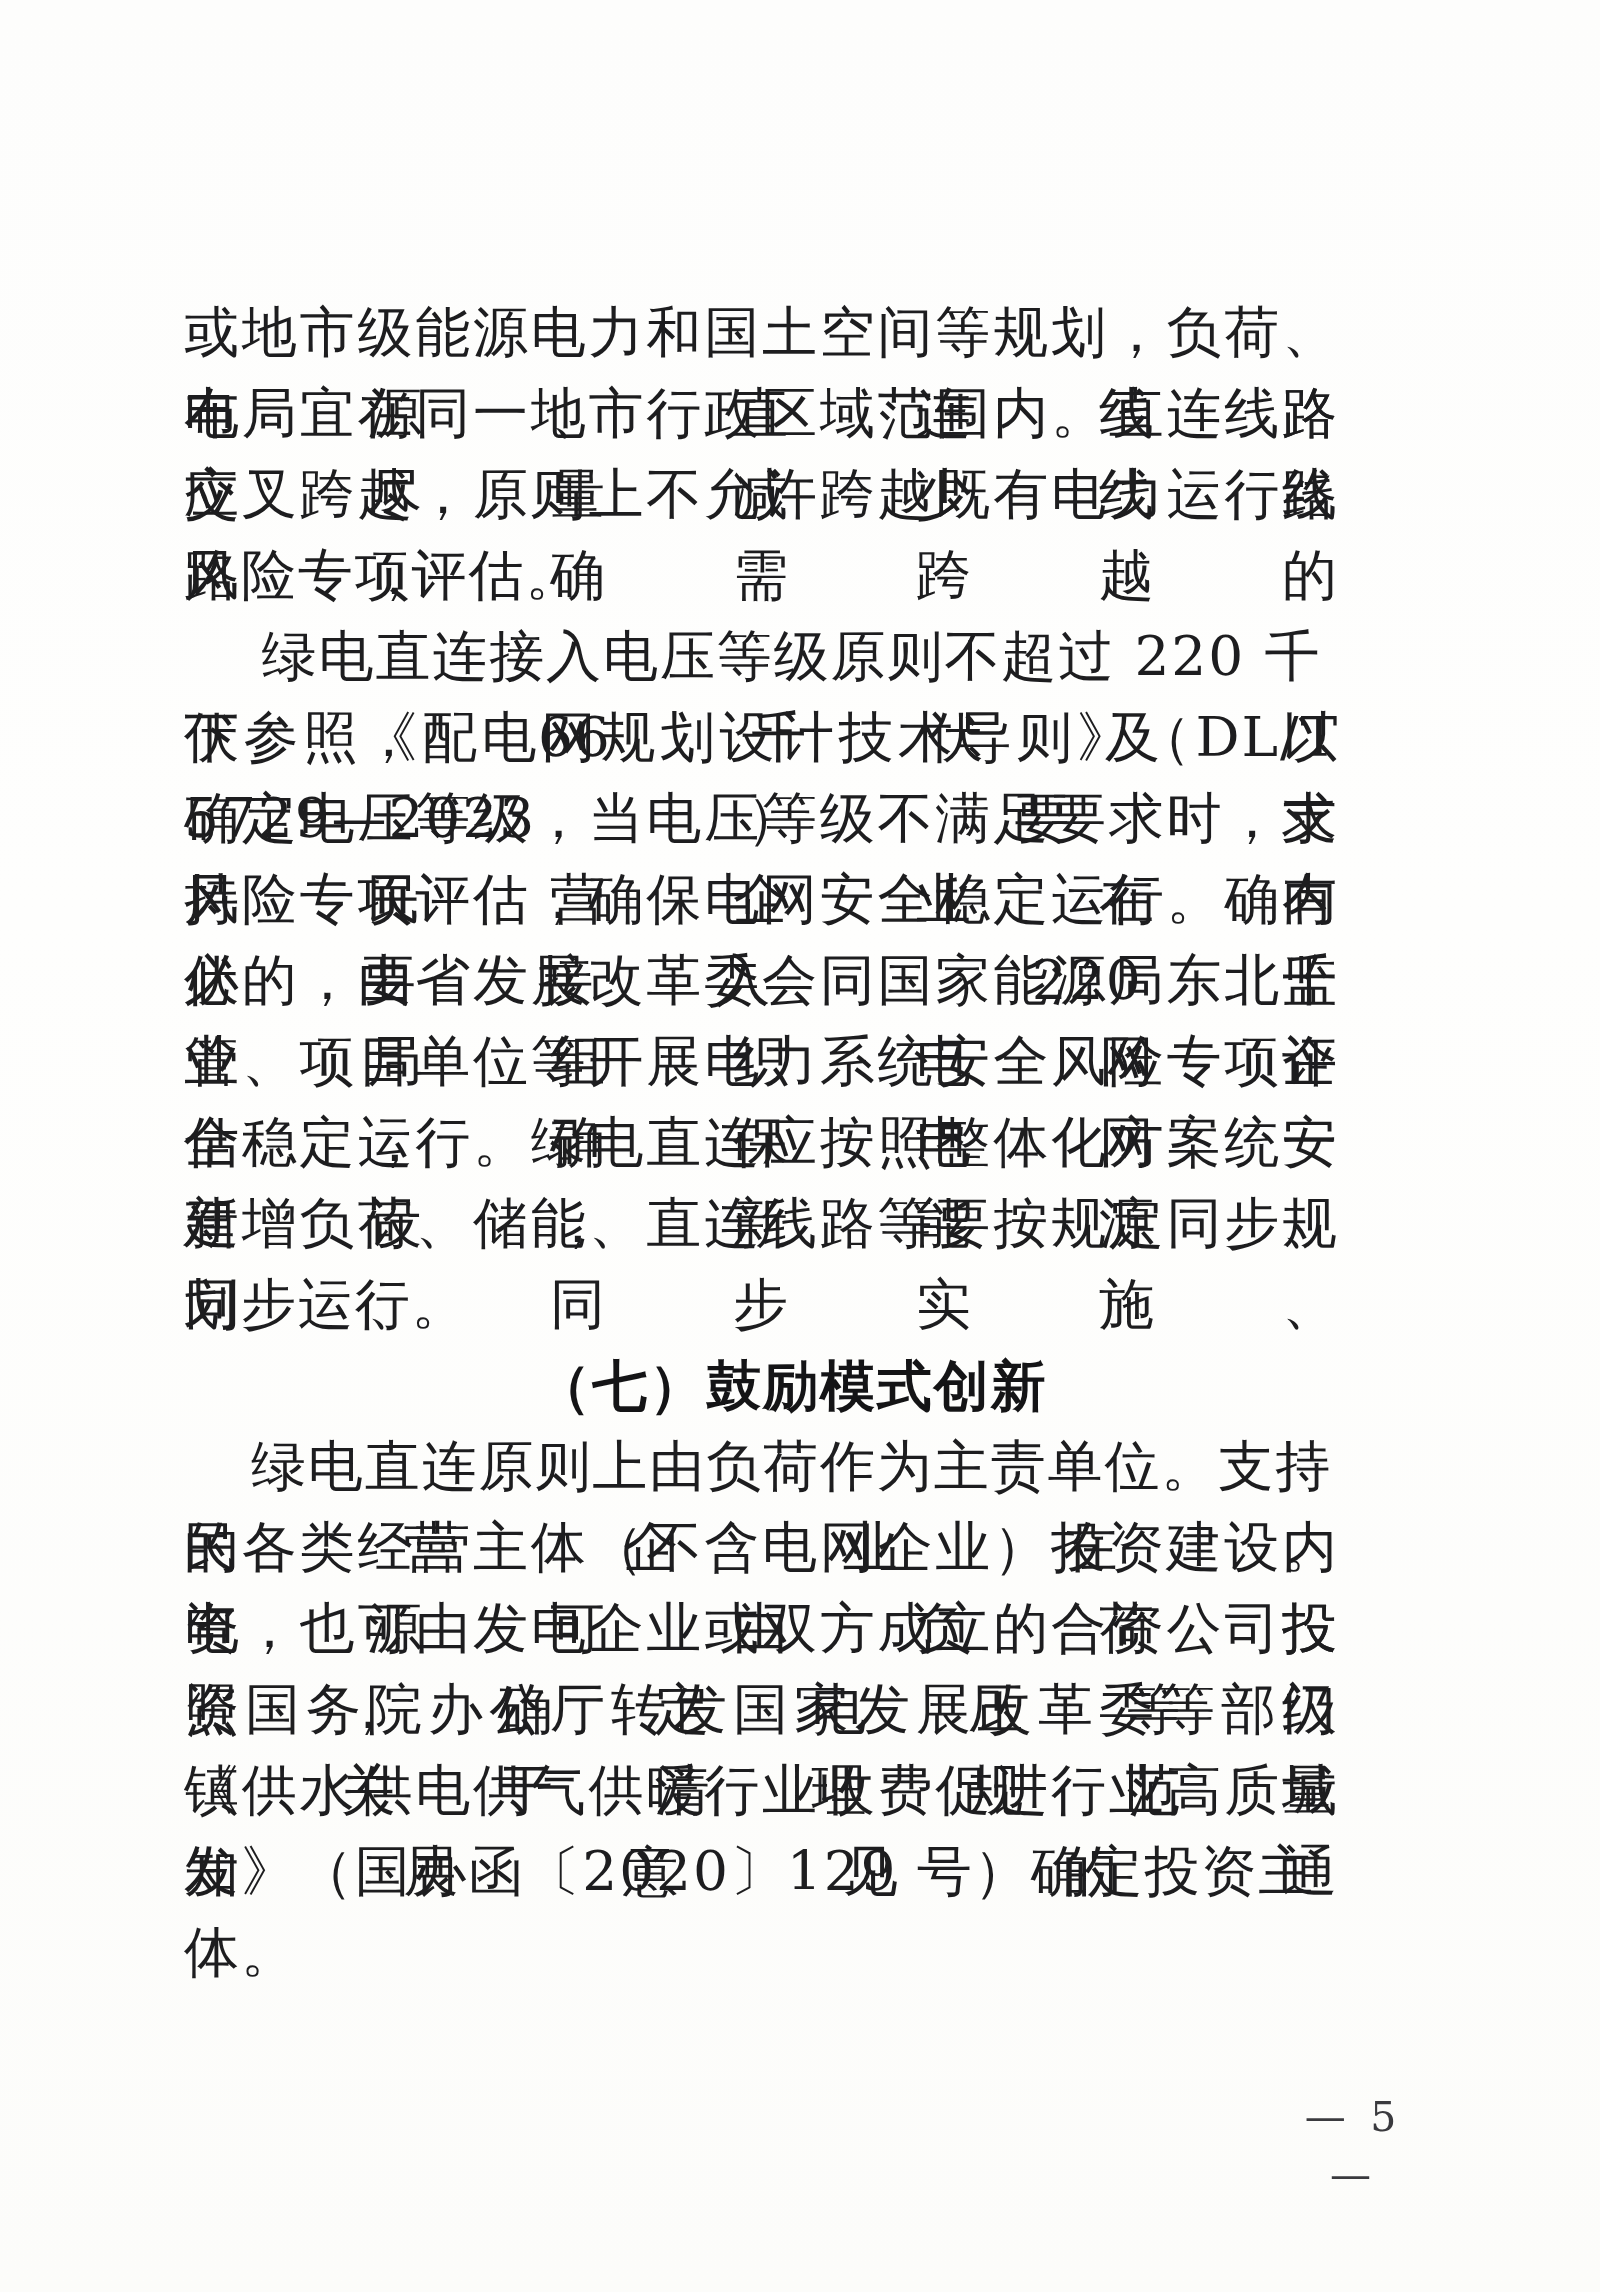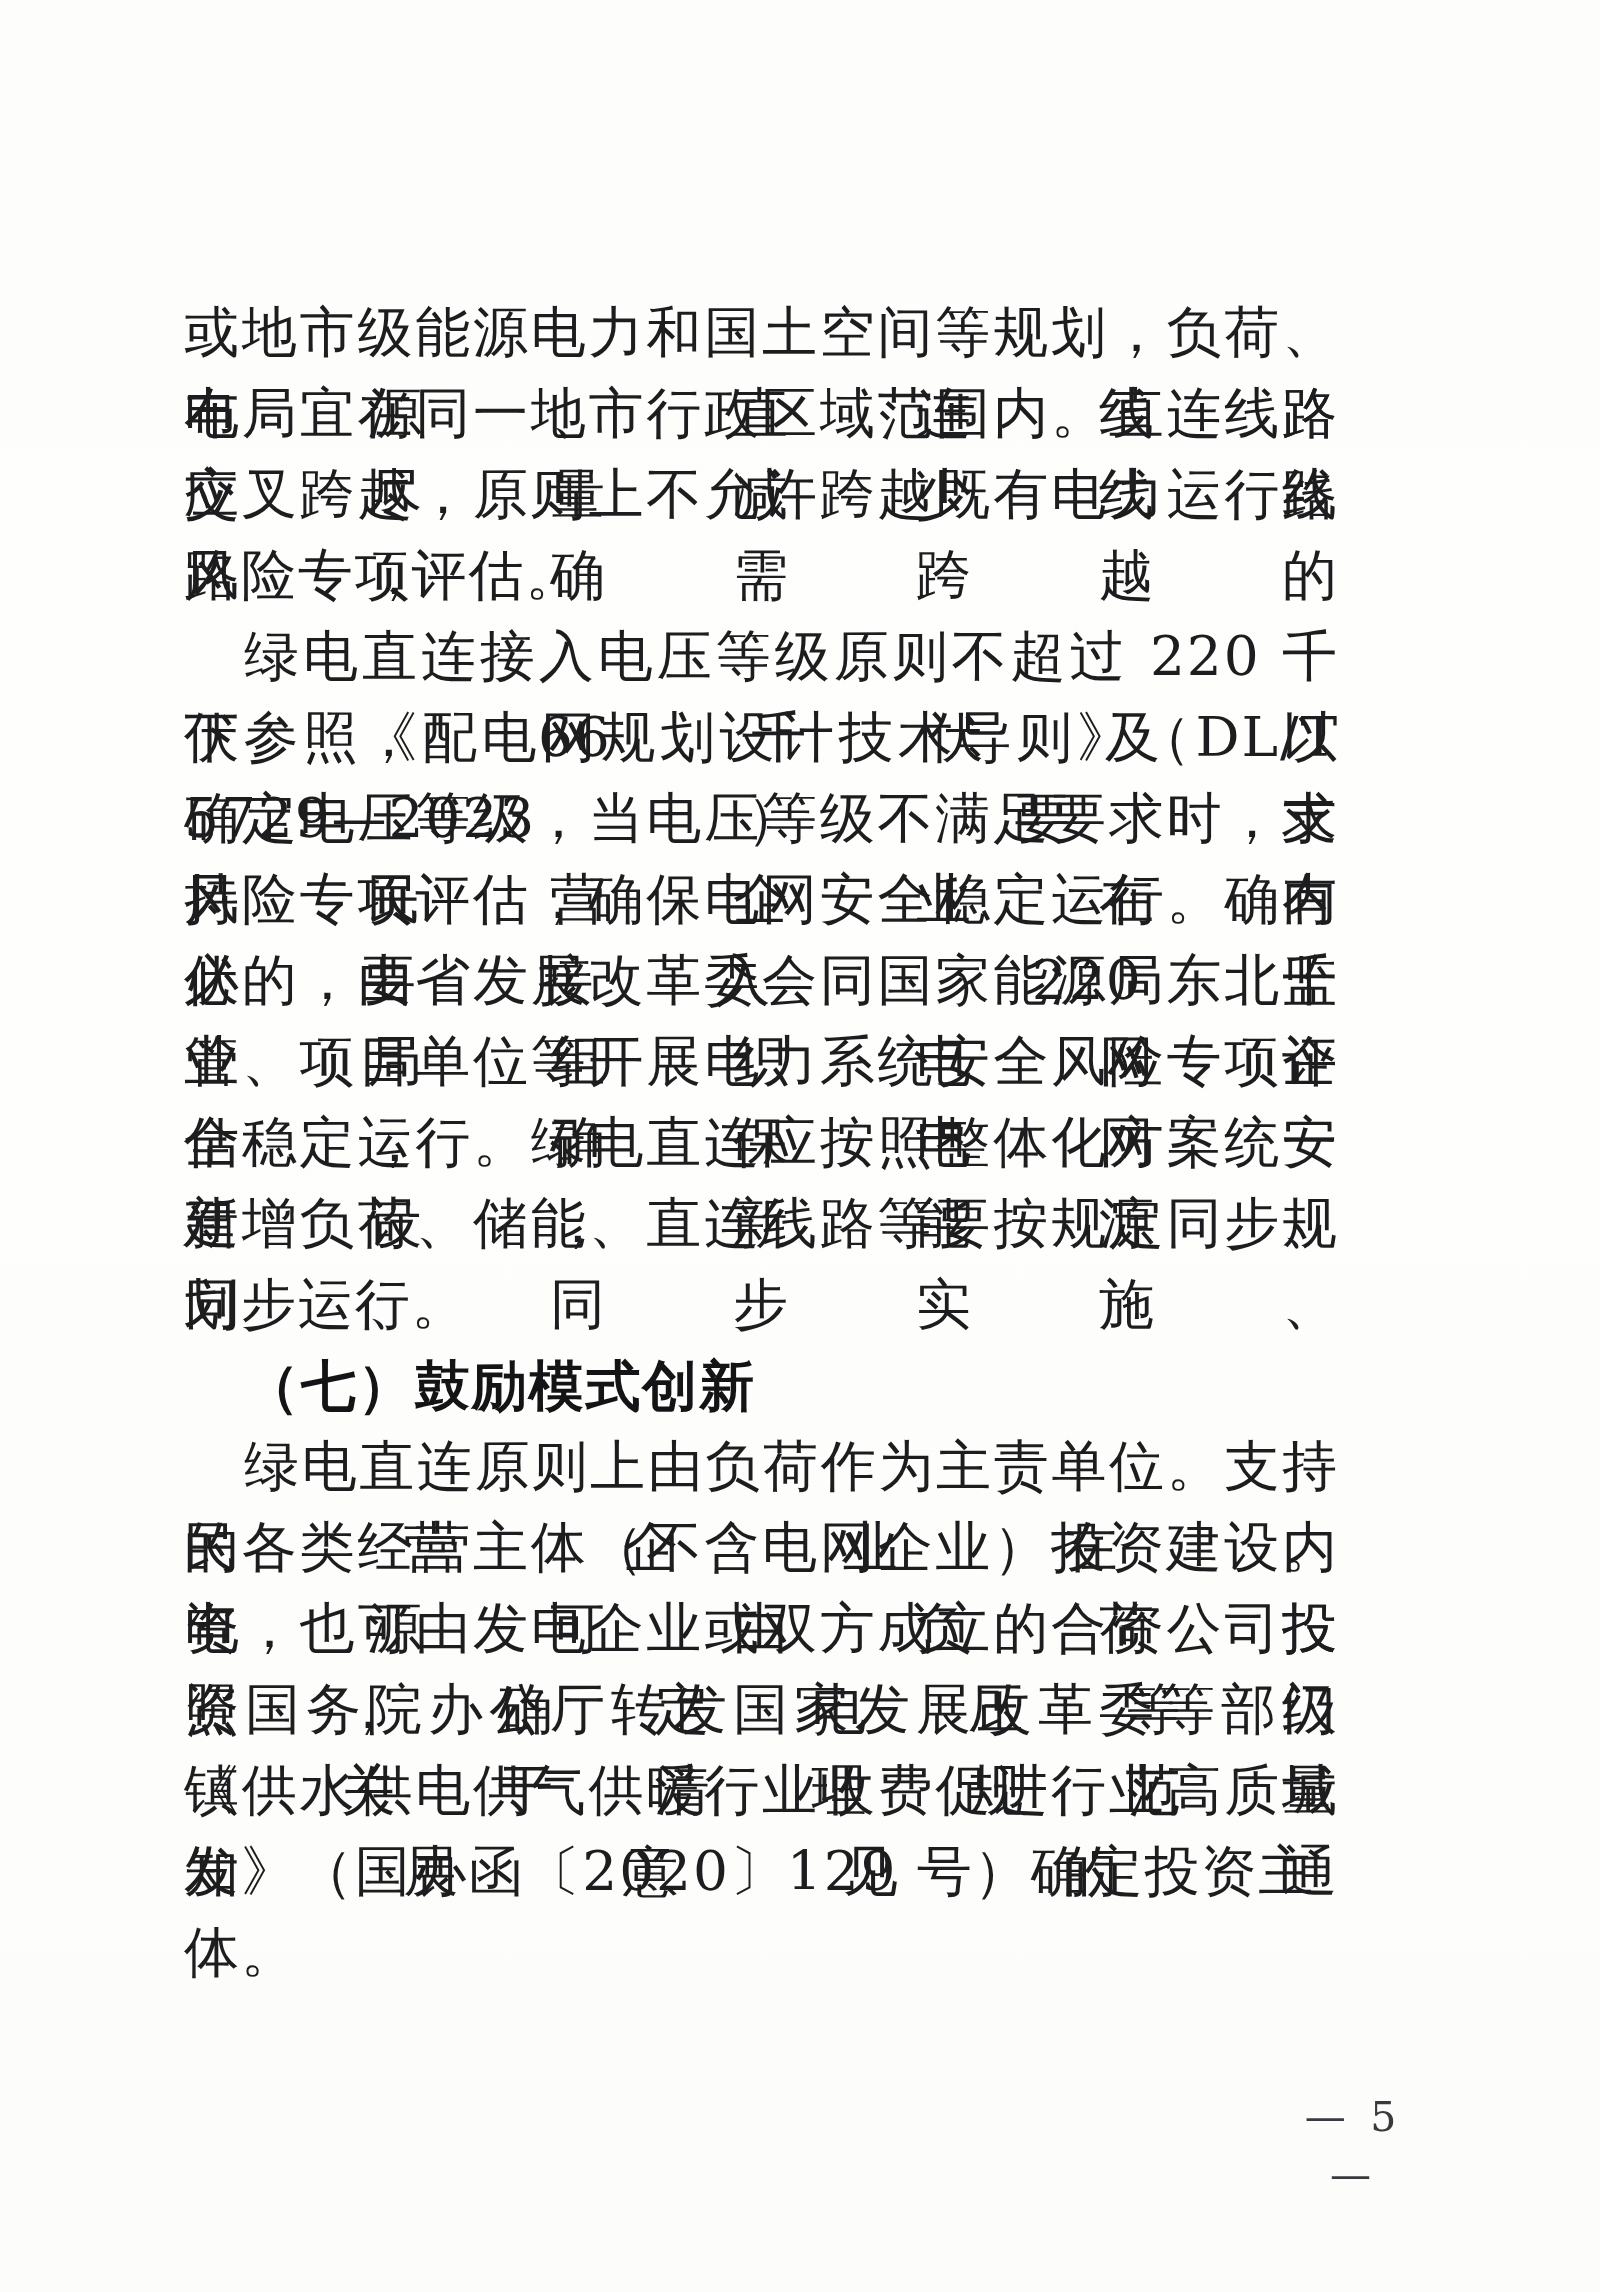--- a/index.html
+++ b/index.html
@@ -28,20 +28,21 @@
     color: #1d1d1f;
     letter-spacing: 1.9px;
     white-space: normal;
   }
   .justify {
     text-align: justify;
     text-align-last: justify;
   }
   .indent {
     text-indent: 60px;
+    text-align: center;
   }
   .heading {
     font-weight: 700;
     color: #141416;
   }
   .page-number {
     position: absolute;
     left: 1276px;
     top: 2088px;
     width: 155px;

